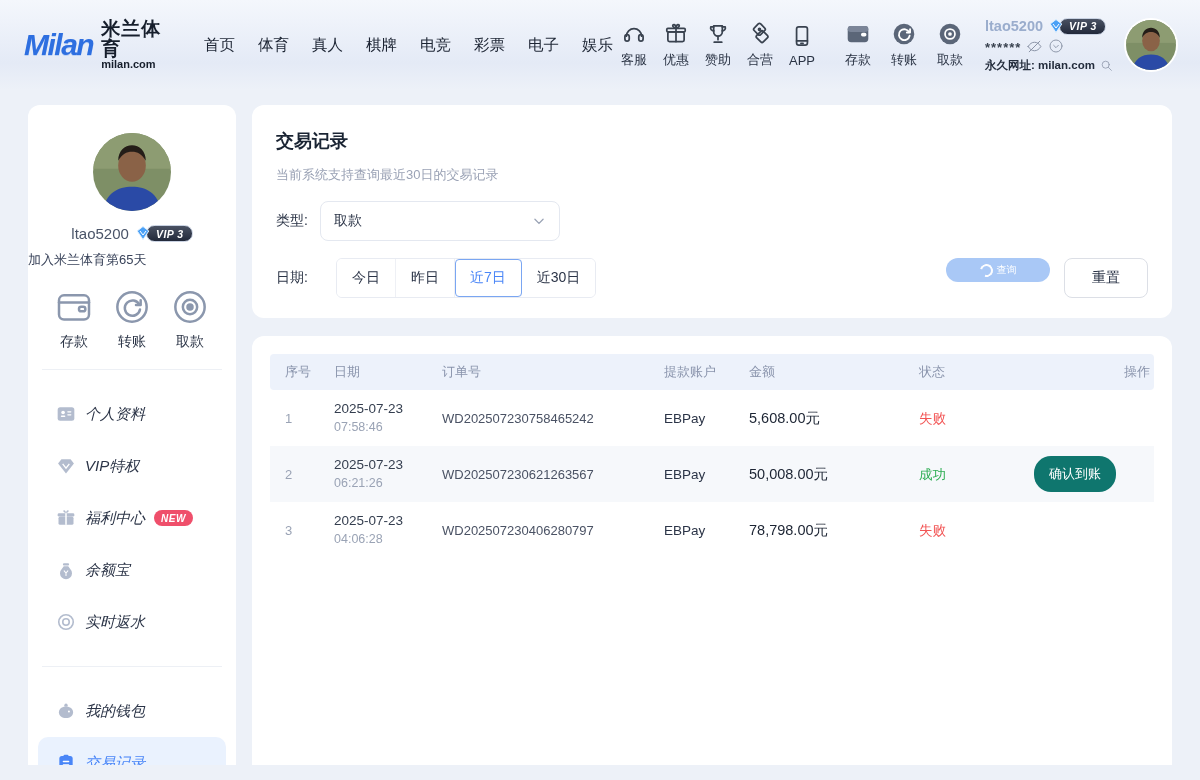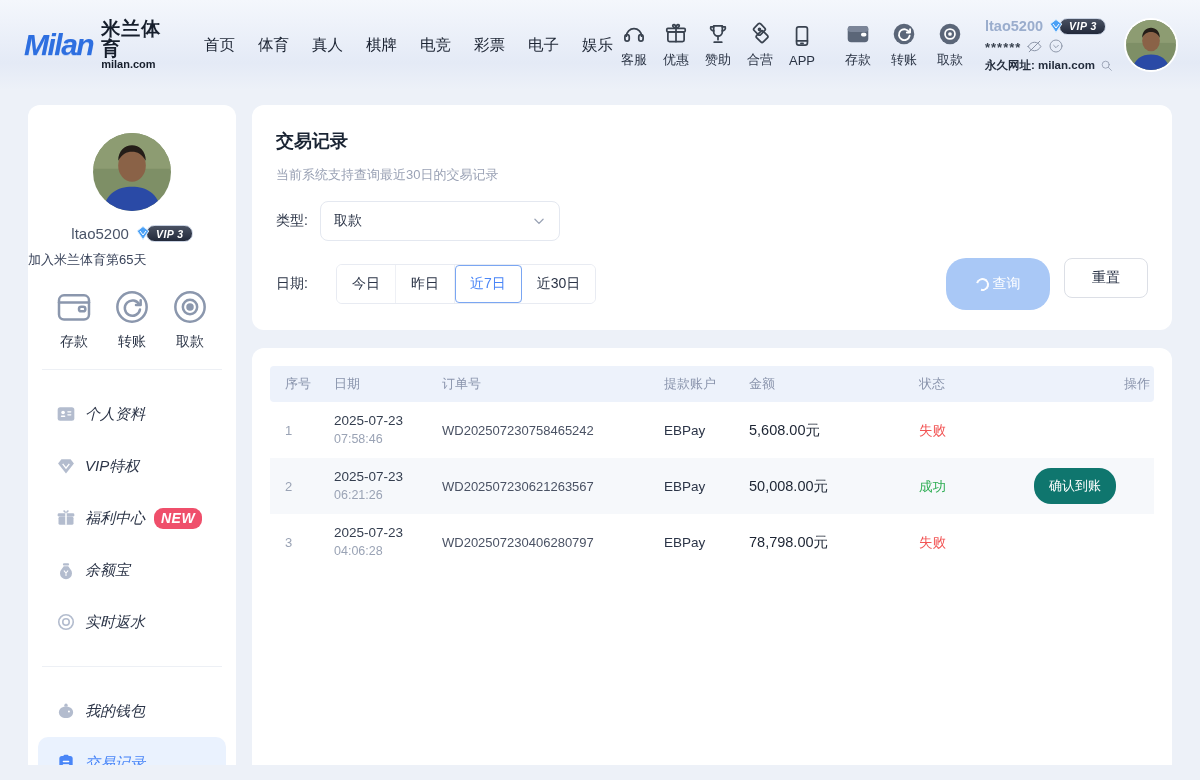--- a/index.html
+++ b/index.html
@@ -52,21 +52,21 @@
   .quick { display:flex; flex-direction:column; align-items:center; gap:6px; cursor:pointer; }
   .quick svg { stroke:#8b97ad; fill:none; stroke-width:1.5; stroke-linecap:round; stroke-linejoin:round; }
   .quick .lbl { font-size:14px; color:#2c3547; }
   .side-div { height:1px; background:#edf0f5; margin:18px 14px; }
   .menu { display:flex; flex-direction:column; }
   .menu-item { display:flex; align-items:center; gap:9px; height:52px; margin:0 10px;
                padding-left:18px; border-radius:10px; cursor:pointer; color:#2b3447; font-size:15px;font-style:italic; }
   .menu-item svg { color:#b3bcce; flex:0 0 auto; }
   .menu-item.active { background:#eaf2fe; color:#4a86f7; }
   .menu-item.active svg { color:#4a86f7; }
-  .new-badge { background:#ef4f6b; color:#fff; font-size:14px; font-weight:bold;
+  .new-badge { background:#ef4f6b; color:#fff; font-size:10px; font-weight:bold;
                border-radius:9px; padding:2.5px 7px; letter-spacing:.5px; }
 
   
   .main { flex:1; display:flex; flex-direction:column; gap:18px; min-width:0; }
   .filter-card { padding:24px 24px 20px; }
   .page-title { font-size:18px; font-weight:bold; color:#1a2433; }
   .page-subtitle { font-size:13px; color:#9aa2b5; margin-top:13px; }
   .frow { display:flex; align-items:center; margin-top:17px; }
   .flabel { width:44px; font-size:14px; color:#2c3547; flex:0 0 auto; }
   .select, .datebox { width:240px; height:40px; border:1px solid #e4e8f0; border-radius:8px;
@@ -74,22 +74,22 @@
                       padding:0 13px; cursor:pointer; }
   .select .val { font-size:14px; color:#2b3447; }
   .datebox .val { font-size:13.5px; color:#3a4456; letter-spacing:.2px; }
   .seg-group { display:flex; margin-left:16px; border:1px solid #e8ebf2; border-radius:6px; overflow:visible; }
   .seg { padding:0 15px; height:38px; display:flex; align-items:center; font-size:14px; color:#2b3447;
          cursor:pointer; border-right:1px solid #eef0f5; background:#fff; }
   .seg:first-child { border-radius:5px 0 0 5px; }
   .seg:last-child { border-right:none; border-radius:0 5px 5px 0; }
   .seg.active { color:#4a86f7; outline:1px solid #7aa6f2; outline-offset:-1px; border-radius:4px; }
   .btns { margin-left:auto; display:flex; gap:14px; }
-  .query-btn { width:104px; height:52px; border:none; border-radius:20px; background:#a9c8f6;
-               color:#fff; font-size:14px; display:flex; align-items:center; justify-content:center;
+  .query-btn { width:104px; height:24px; border:none; border-radius:20px; background:#a9c8f6;
+               color:#fff; font-size:10px; display:flex; align-items:center; justify-content:center;
                gap:4px; cursor:pointer; font-family:inherit; }
   .spin { width:13px; height:13px; border-radius:50%; border:2px solid rgba(255,255,255,.95);
           border-left-color:transparent; transform:rotate(-30deg); }
   .reset-btn { width:84px; height:40px; border:1px solid #dcdfe6; border-radius:8px; background:#fff;
                color:#2b3447; font-size:14px; cursor:pointer; font-family:inherit; }
 
   
   .table-card { flex:1; padding:18px; min-height:560px; }
   table { width:100%; border-collapse:collapse; table-layout:fixed; }
   thead th { background:#edf2fb; height:36px; font-size:13px; font-weight:normal; color:#8a94ac;

